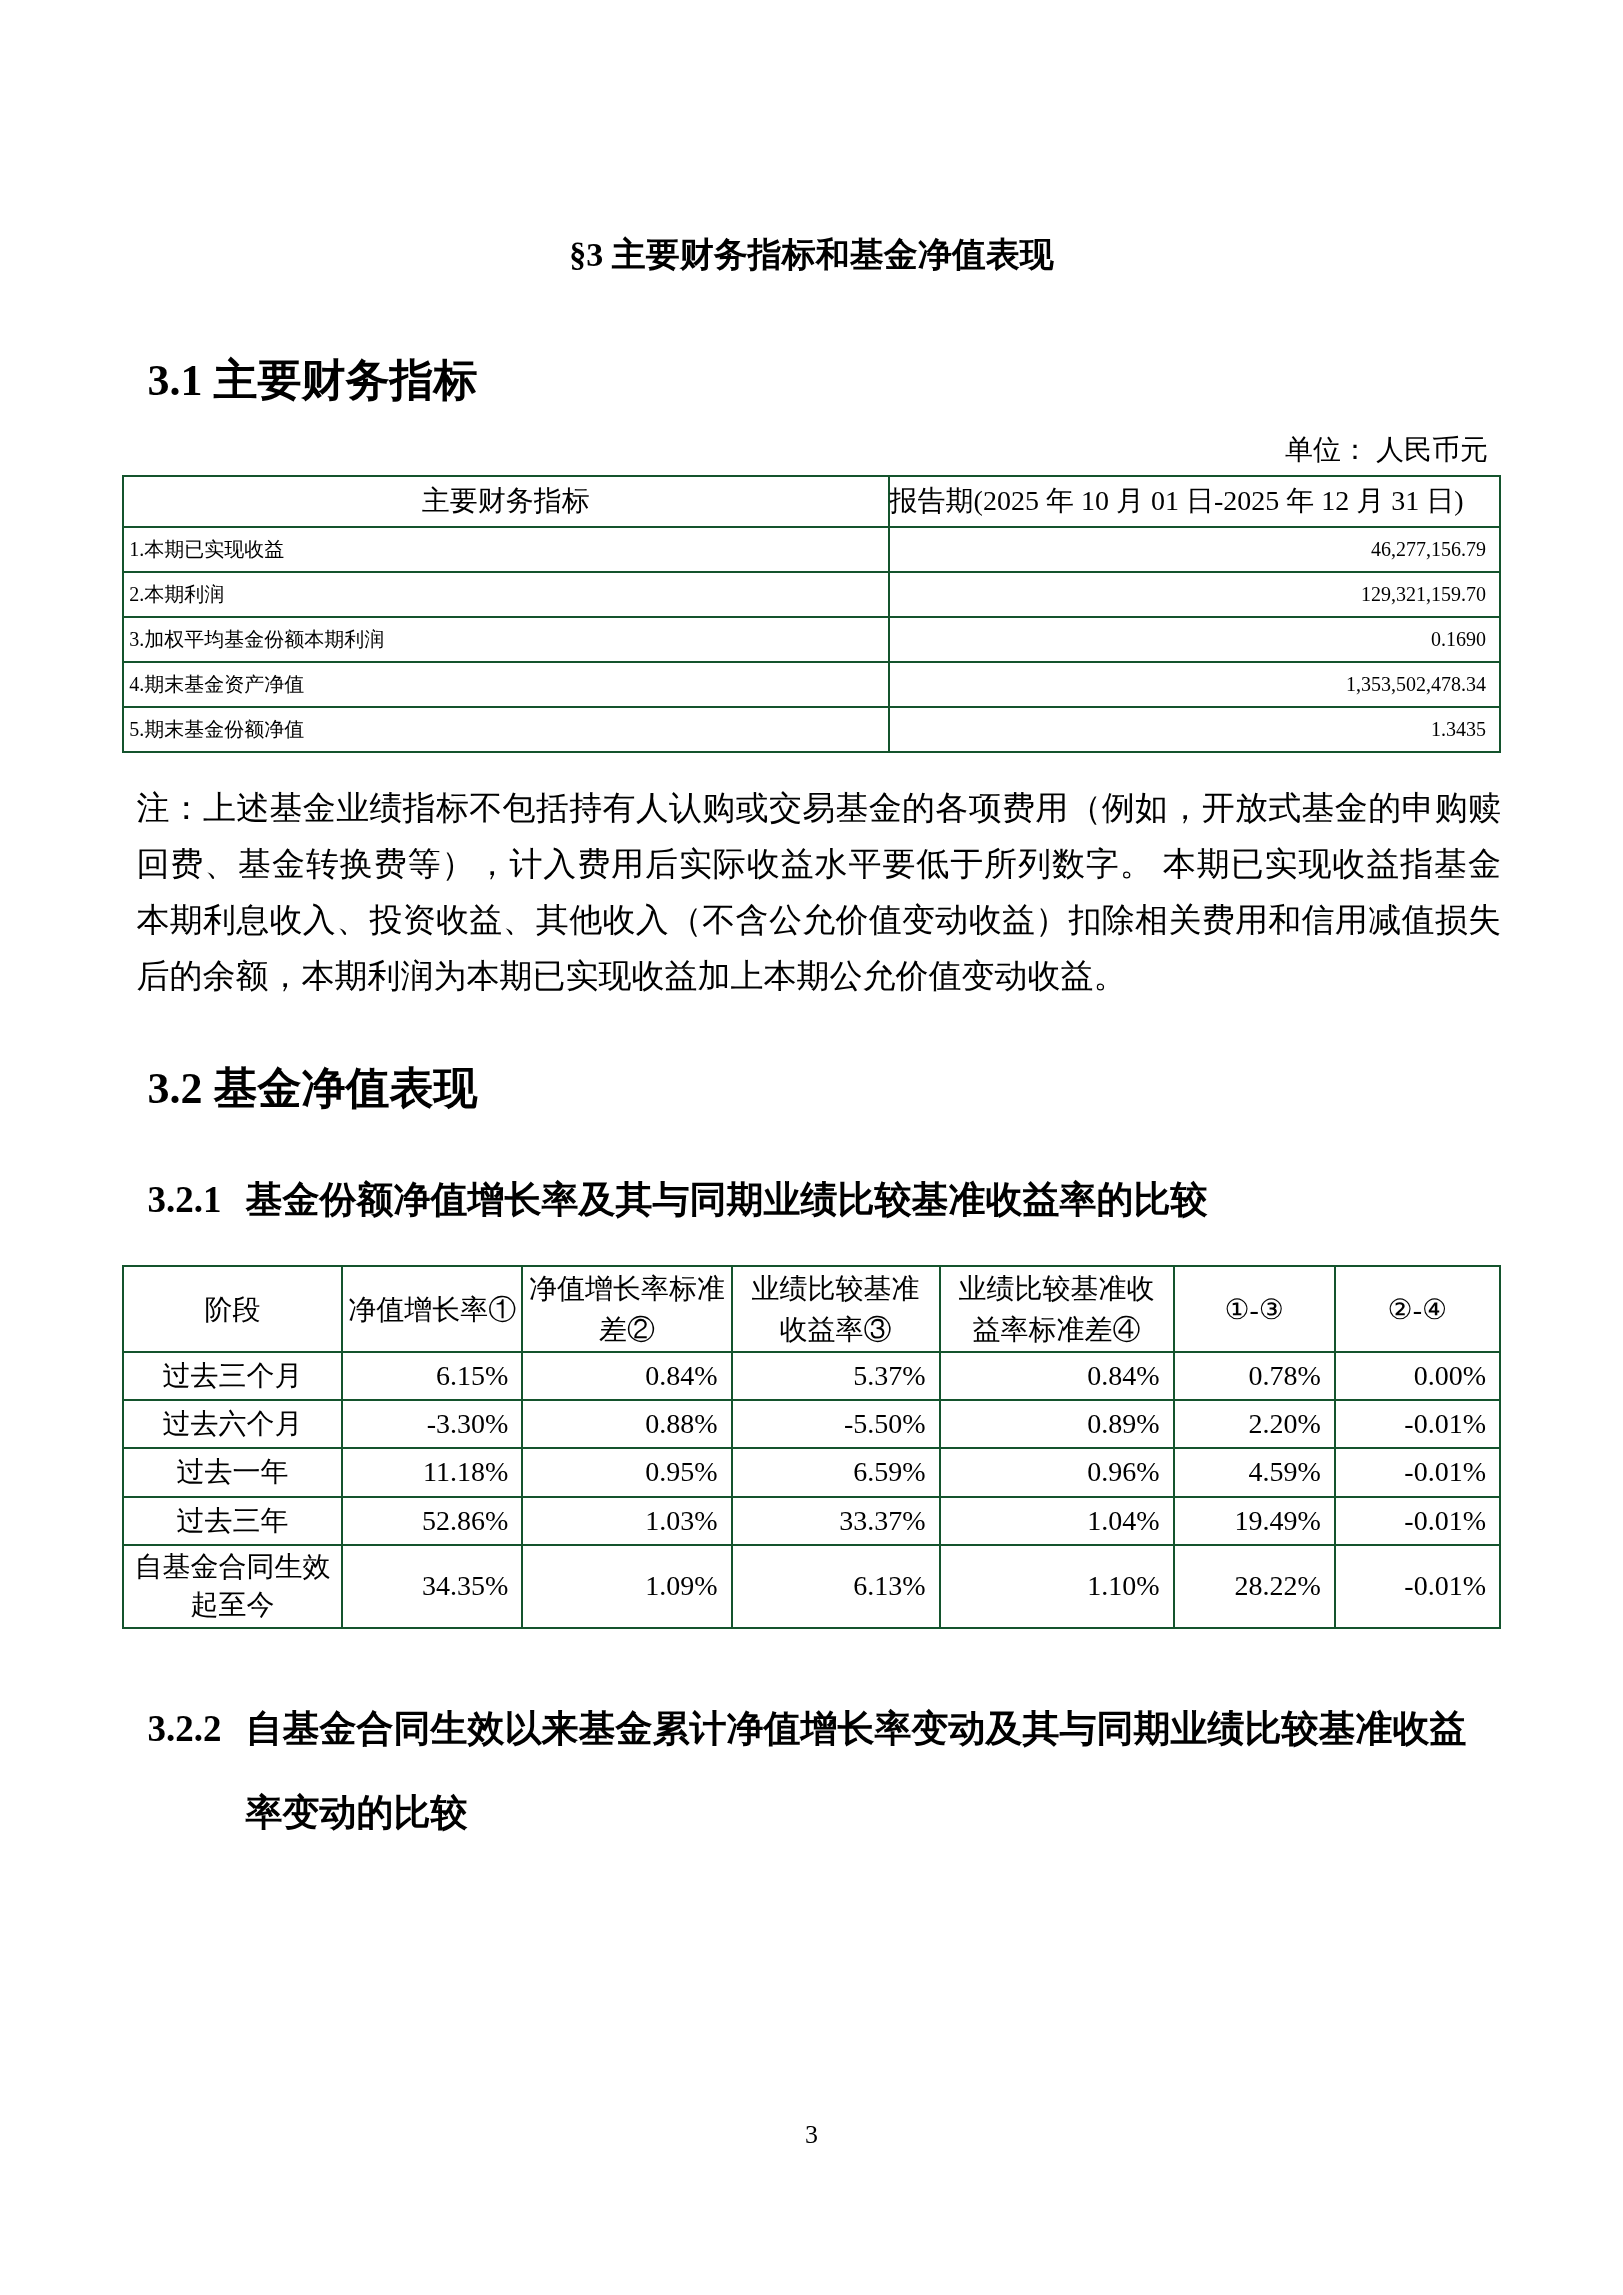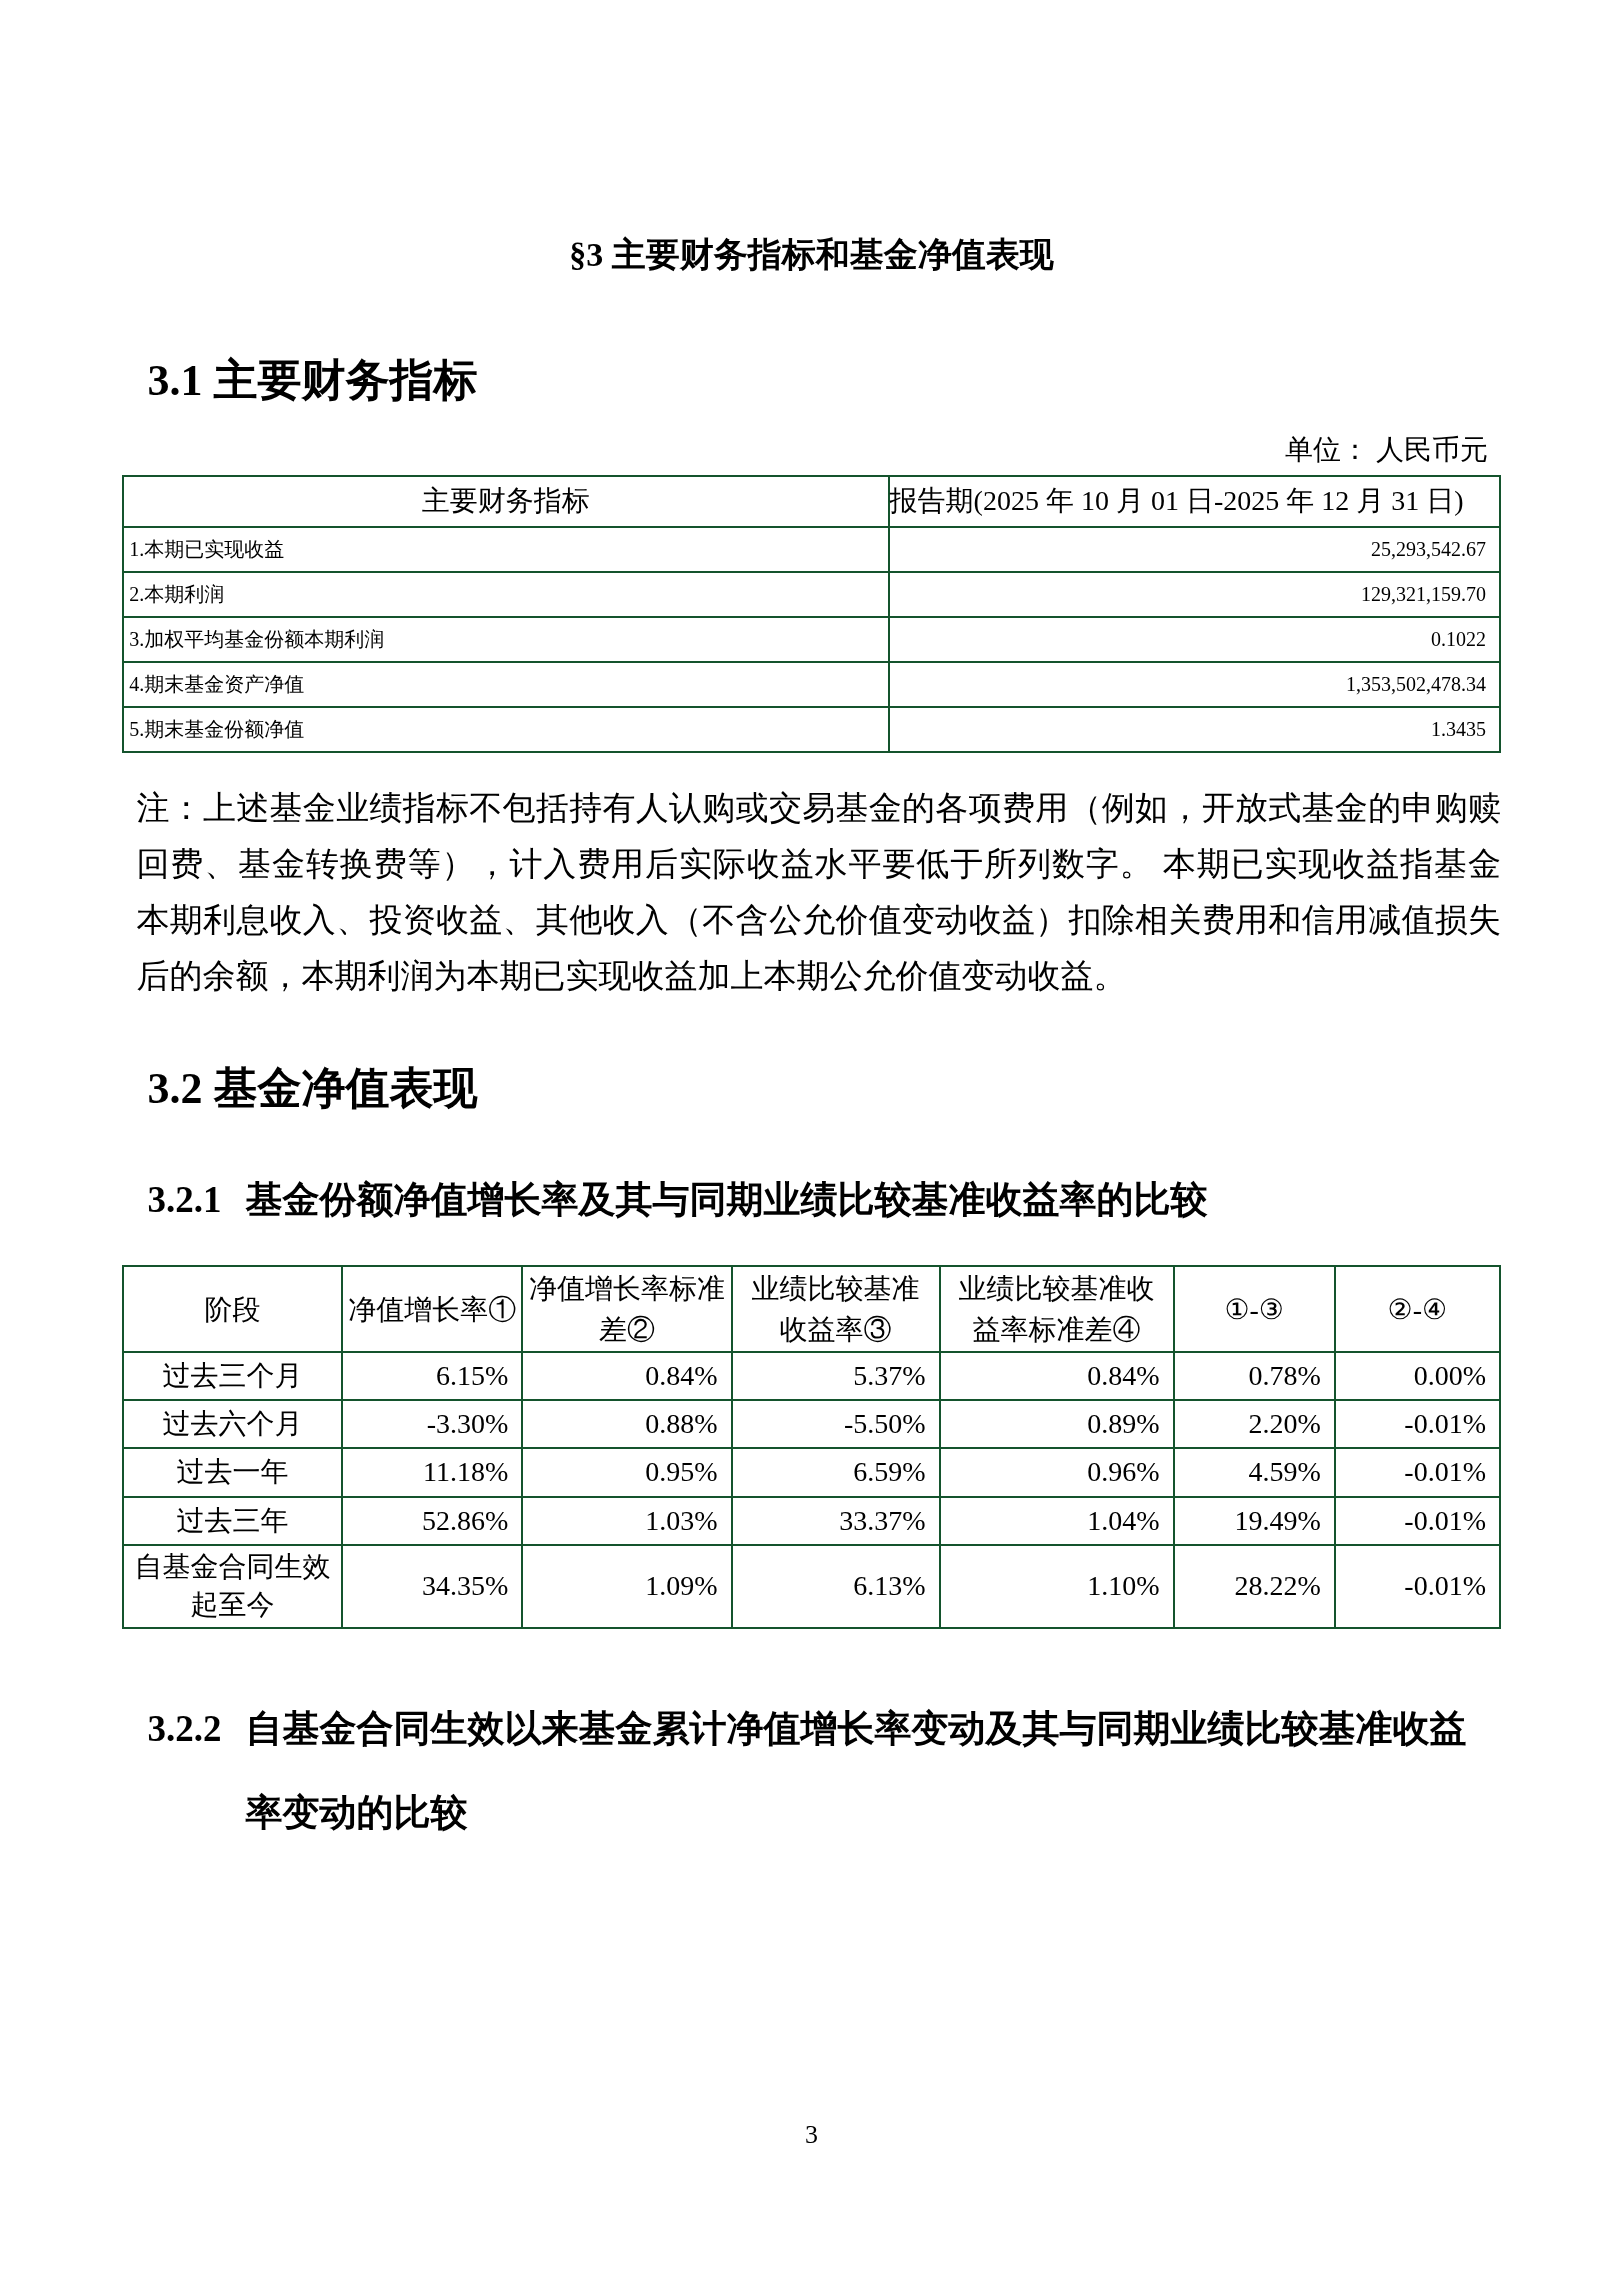--- a/index.html
+++ b/index.html
@@ -81,29 +81,29 @@
         <col style="width:55.6%">
         <col style="width:44.4%">
       </colgroup>
     <tbody>
       <tr>
         <th class="hc">主要财务指标</th>
         <th class="hl">报告期(2025 年 10 月 01 日-2025 年 12 月 31 日)</th>
       </tr>
       <tr>
         <td class="lab">1.本期已实现收益</td>
-        <td class="val">25,293,542.67</td>
+        <td class="val">46,277,156.79</td>
       </tr>
       <tr>
         <td class="lab">2.本期利润</td>
         <td class="val">129,321,159.70</td>
       </tr>
       <tr>
         <td class="lab">3.加权平均基金份额本期利润</td>
-        <td class="val">0.1022</td>
+        <td class="val">0.1690</td>
       </tr>
       <tr>
         <td class="lab">4.期末基金资产净值</td>
         <td class="val">1,353,502,478.34</td>
       </tr>
       <tr>
         <td class="lab">5.期末基金份额净值</td>
         <td class="val">1.3435</td>
       </tr>
     </tbody>

